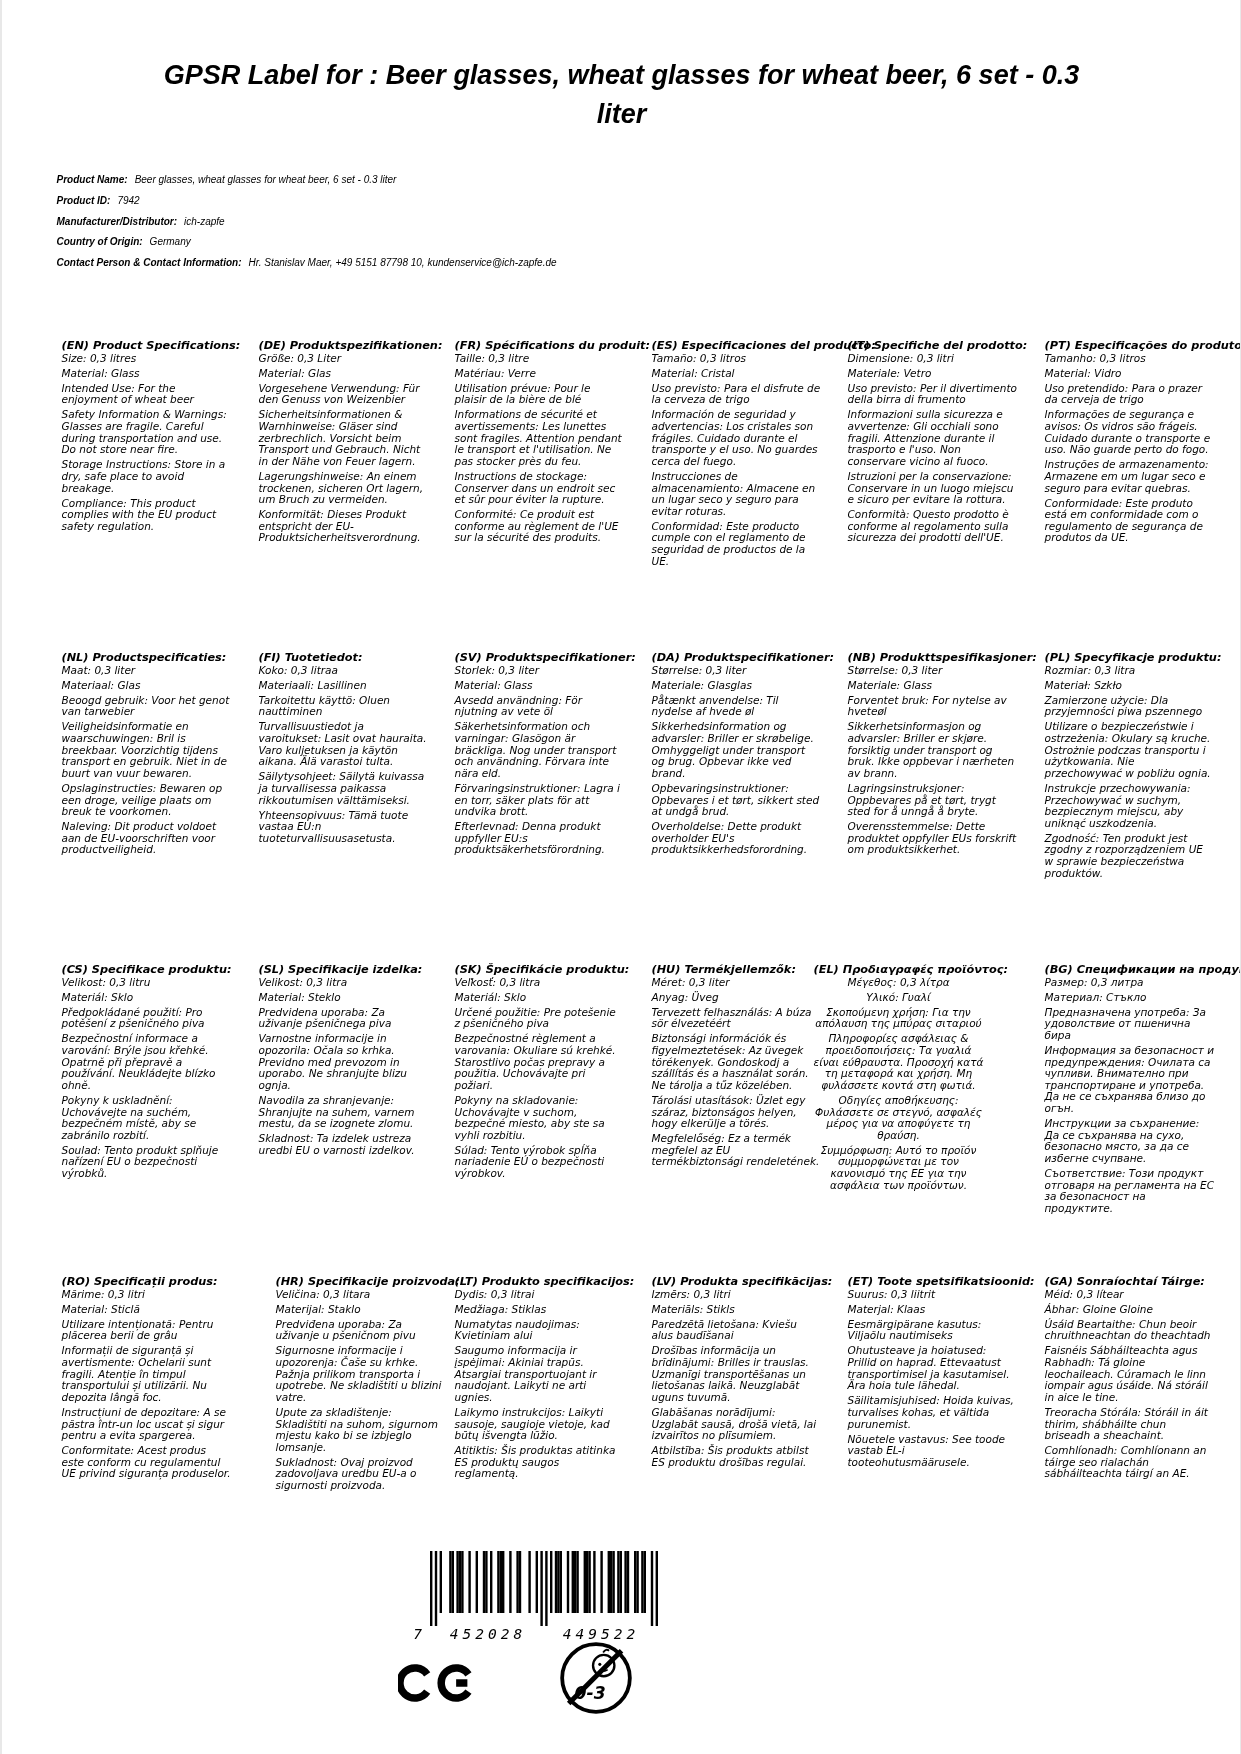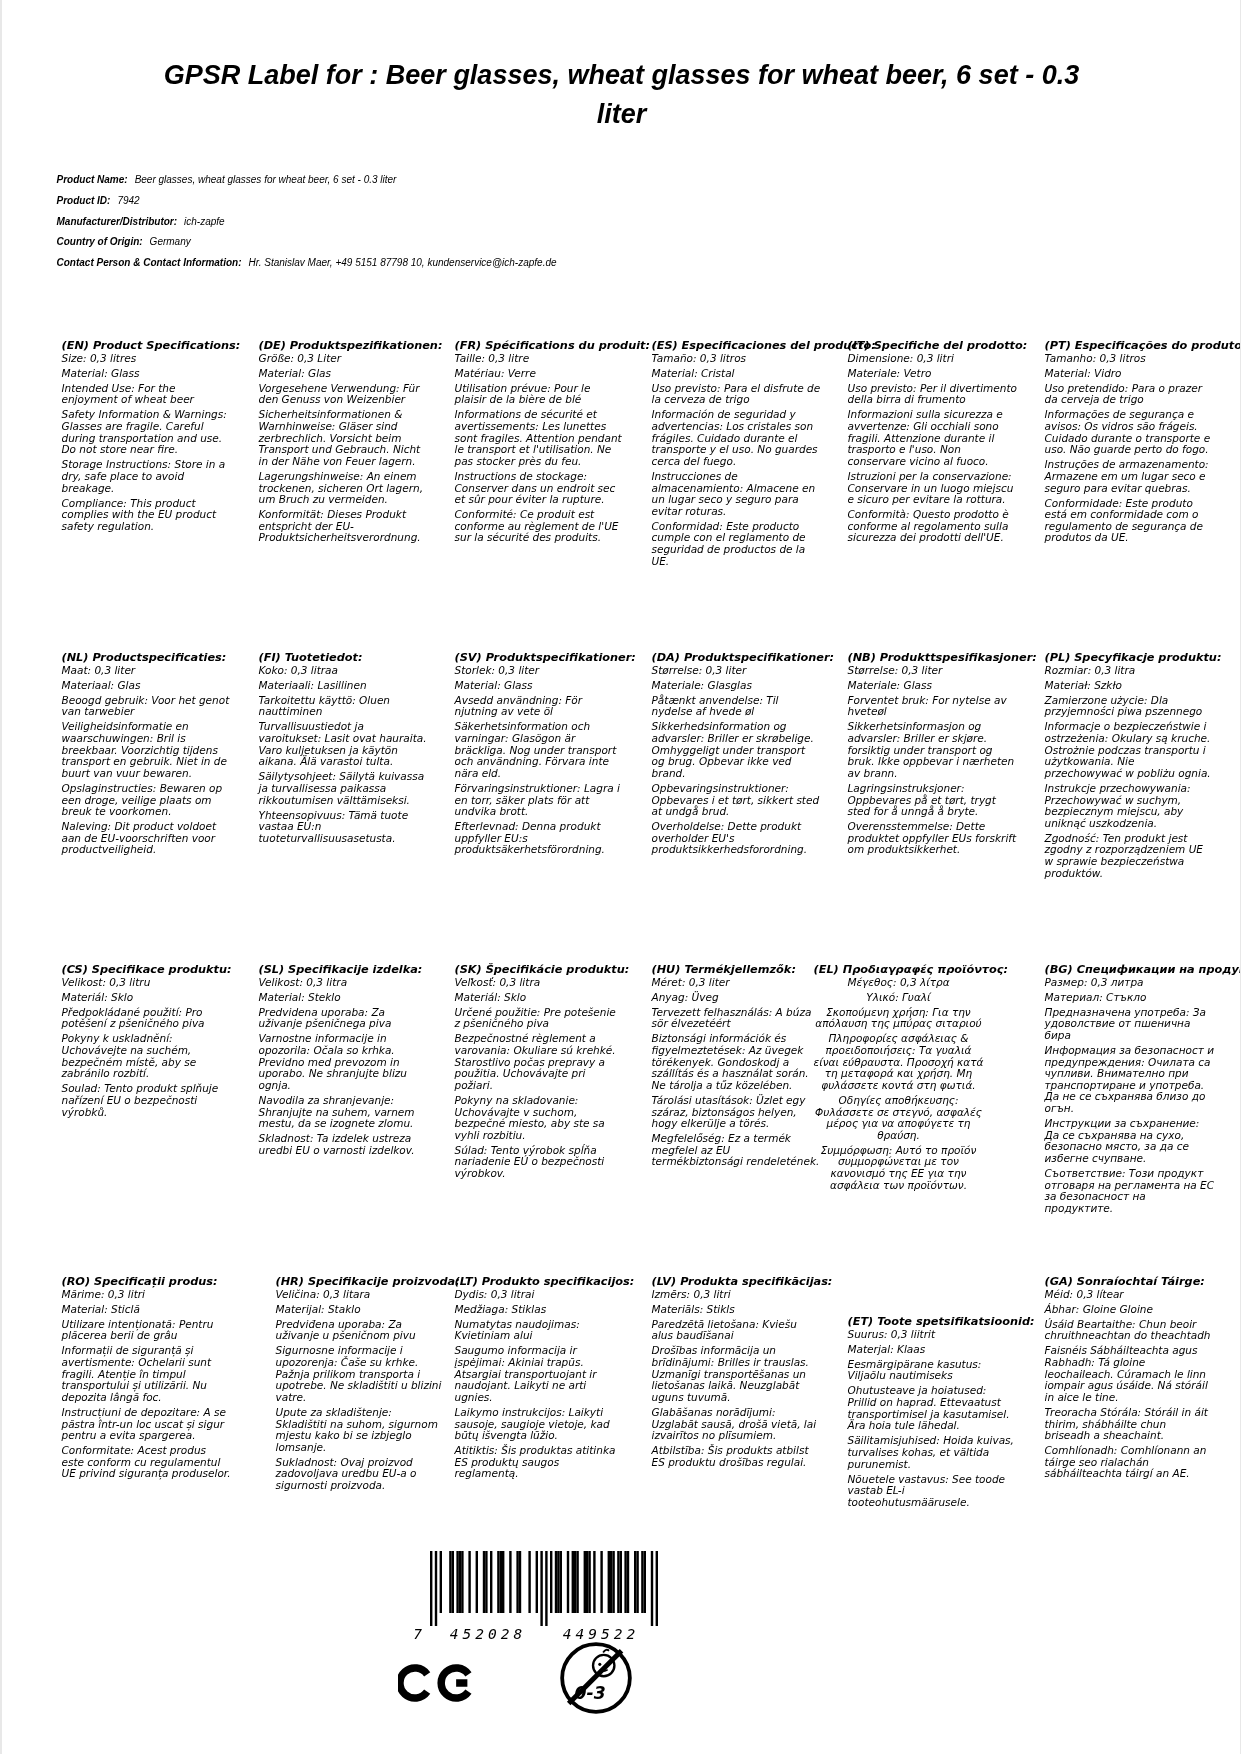--- a/index.html
+++ b/index.html
@@ -138,31 +138,32 @@
           <div class="spec-p">Forventet bruk: For nytelse av hveteøl</div>
           <div class="spec-p">Sikkerhetsinformasjon og advarsler: Briller er skjøre. forsiktig under transport og bruk. Ikke oppbevar i nærheten av brann.</div>
           <div class="spec-p">Lagringsinstruksjoner: Oppbevares på et tørt, trygt sted for å unngå å bryte.</div>
           <div class="spec-p">Overensstemmelse: Dette produktet oppfyller EUs forskrift om produktsikkerhet.</div>
         </div>
         <div class="spec-col" style="left: 1043px;">
           <div class="spec-header">(PL) Specyfikacje produktu:</div>
           <div class="spec-p">Rozmiar: 0,3 litra</div>
           <div class="spec-p">Materiał: Szkło</div>
           <div class="spec-p">Zamierzone użycie: Dla przyjemności piwa pszennego</div>
-          <div class="spec-p">Informacje o bezpieczeństwie i ostrzeżenia: Okulary są kruche. Ostrożnie podczas transportu i użytkowania. Nie przechowywać w pobliżu ognia.</div>
+          <div class="spec-p">Utilizare o bezpieczeństwie i ostrzeżenia: Okulary są kruche. Ostrożnie podczas transportu i użytkowania. Nie przechowywać w pobliżu ognia.</div>
           <div class="spec-p">Instrukcje przechowywania: Przechowywać w suchym, bezpiecznym miejscu, aby uniknąć uszkodzenia.</div>
           <div class="spec-p">Zgodność: Ten produkt jest zgodny z rozporządzeniem UE w sprawie bezpieczeństwa produktów.</div>
         </div>
       </div>
       <div class="spec-row" style="top: 964px;">
         <div class="spec-col" style="left: 60px;">
           <div class="spec-header">(CS) Specifikace produktu:</div>
           <div class="spec-p">Velikost: 0,3 litru</div>
           <div class="spec-p">Materiál: Sklo</div>
           <div class="spec-p">Předpokládané použití: Pro potěšení z pšeničného piva</div>
+          <div class="spec-p">Bezpečnostní informace a varování: Brýle jsou křehké. Opatrně při přepravě a používání. Neukládejte blízko ohně.</div>
           <div class="spec-p">Pokyny k uskladnění: Uchovávejte na suchém, bezpečném místě, aby se zabránilo rozbití.</div>
           <div class="spec-p">Soulad: Tento produkt splňuje nařízení EU o bezpečnosti výrobků.</div>
         </div>
         <div class="spec-col" style="left: 257px;">
           <div class="spec-header">(SL) Specifikacije izdelka:</div>
           <div class="spec-p">Velikost: 0,3 litra</div>
           <div class="spec-p">Material: Steklo</div>
           <div class="spec-p">Predvidena uporaba: Za uživanje pšeničnega piva</div>
           <div class="spec-p">Varnostne informacije in opozorila: Očala so krhka. Previdno med prevozom in uporabo. Ne shranjujte blizu ognja.</div>
           <div class="spec-p">Navodila za shranjevanje: Shranjujte na suhem, varnem mestu, da se izognete zlomu.</div>
@@ -235,21 +236,21 @@
         </div>
         <div class="spec-col" style="left: 650px;">
           <div class="spec-header">(LV) Produkta specifikācijas:</div>
           <div class="spec-p">Izmērs: 0,3 litri</div>
           <div class="spec-p">Materiāls: Stikls</div>
           <div class="spec-p">Paredzētā lietošana: Kviešu alus baudīšanai</div>
           <div class="spec-p">Drošības informācija un brīdinājumi: Brilles ir trauslas. Uzmanīgi transportēšanas un lietošanas laikā. Neuzglabāt uguns tuvumā.</div>
           <div class="spec-p">Glabāšanas norādījumi: Uzglabāt sausā, drošā vietā, lai izvairītos no plīsumiem.</div>
           <div class="spec-p">Atbilstība: Šis produkts atbilst ES produktu drošības regulai.</div>
         </div>
-        <div class="spec-col" style="left: 846px; margin-top: 40px;">
+        <div class="spec-col" style="left: 846px;">
           <div class="spec-header">(ET) Toote spetsifikatsioonid:</div>
           <div class="spec-p">Suurus: 0,3 liitrit</div>
           <div class="spec-p">Materjal: Klaas</div>
           <div class="spec-p">Eesmärgipärane kasutus: Viljaõlu nautimiseks</div>
           <div class="spec-p">Ohutusteave ja hoiatused: Prillid on haprad. Ettevaatust transportimisel ja kasutamisel. Ära hoia tule lähedal.</div>
           <div class="spec-p">Säilitamisjuhised: Hoida kuivas, turvalises kohas, et vältida purunemist.</div>
           <div class="spec-p">Nõuetele vastavus: See toode vastab EL-i tooteohutusmäärusele.</div>
         </div>
         <div class="spec-col" style="left: 1043px;">
           <div class="spec-header">(GA) Sonraíochtaí Táirge:</div>

